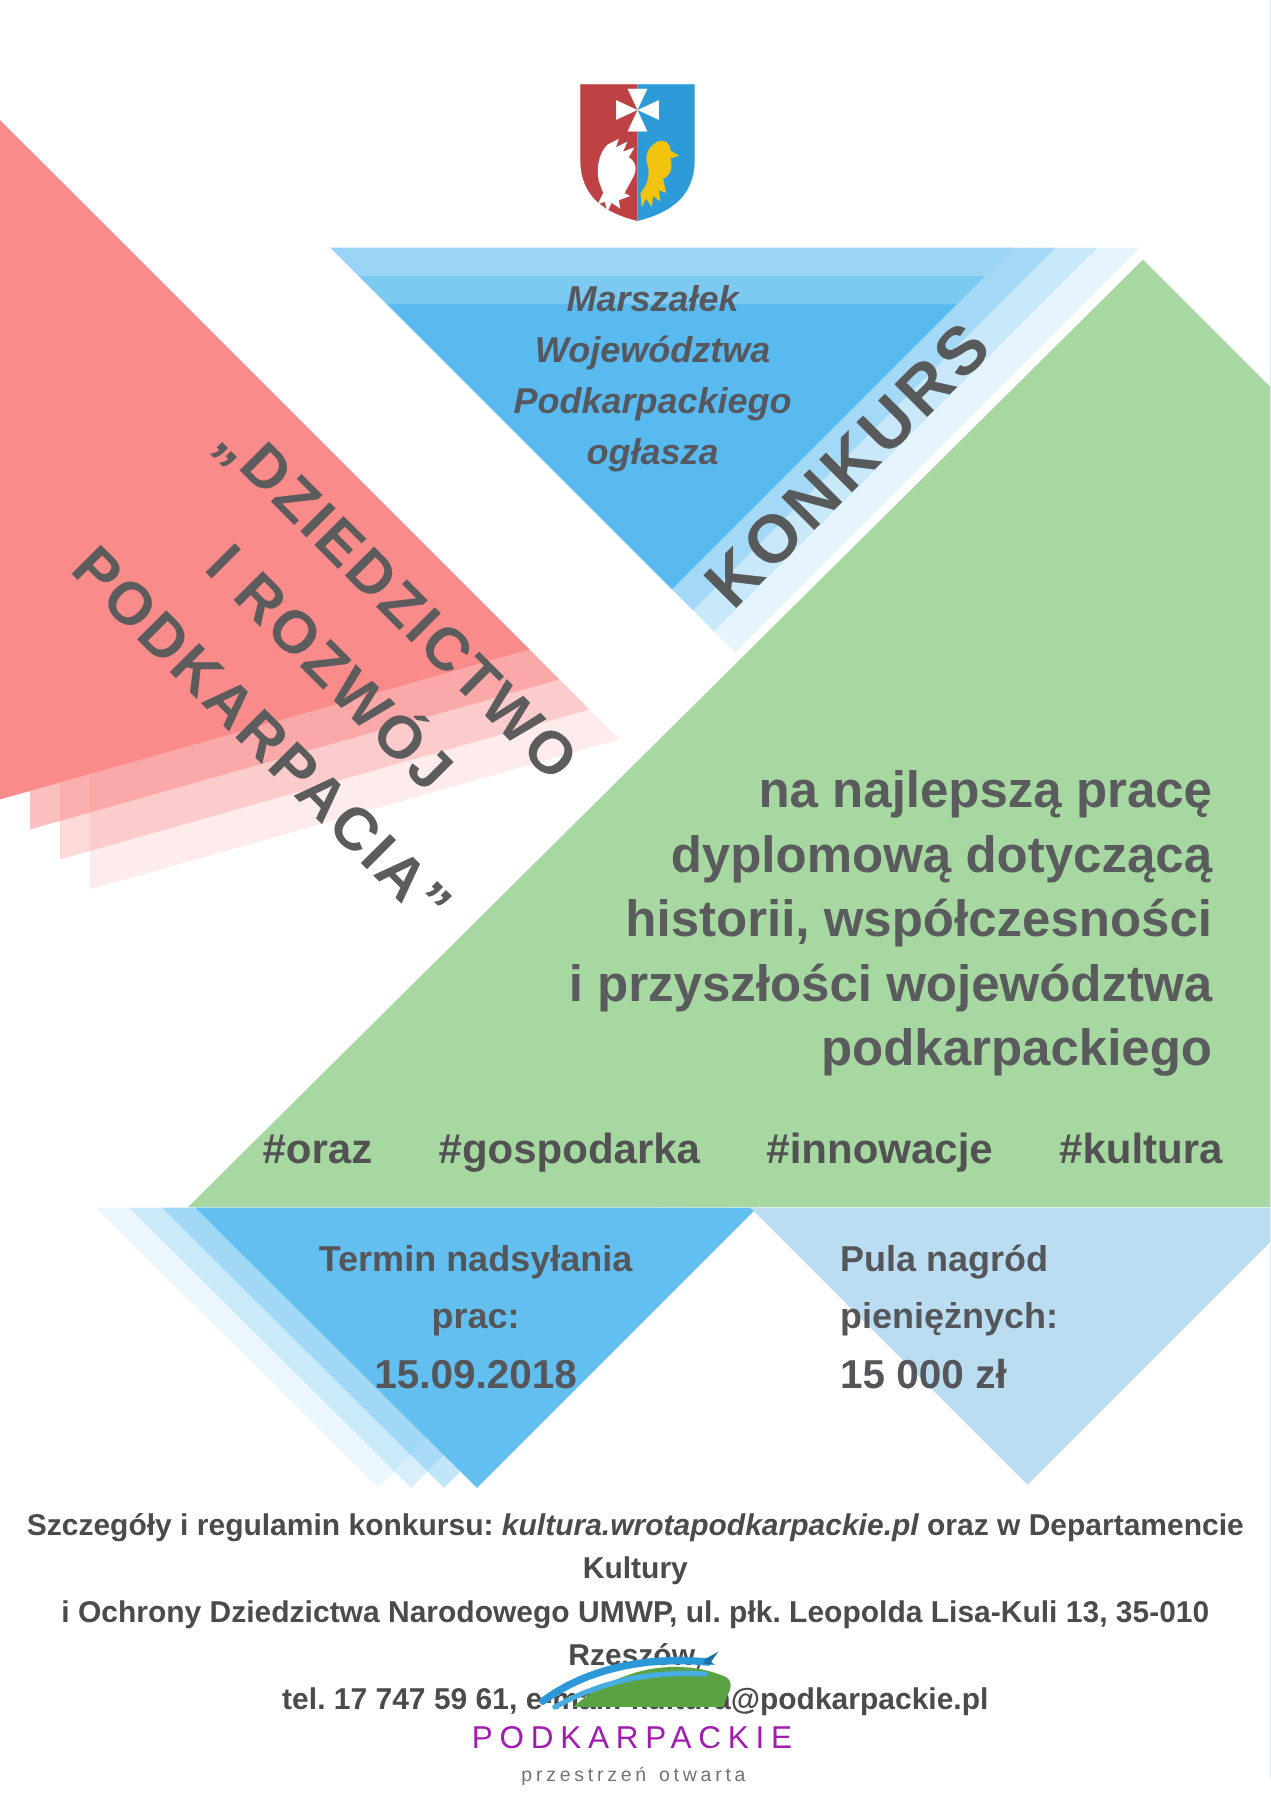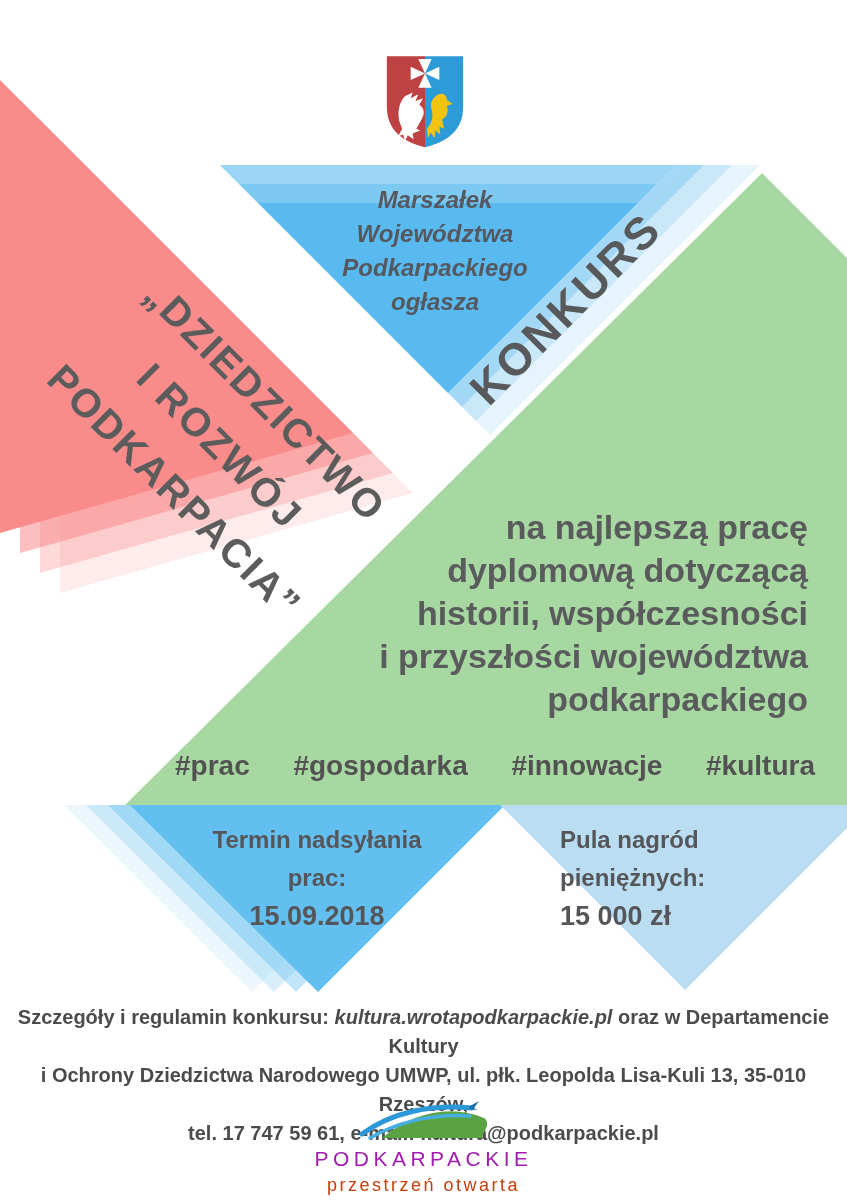--- a/index.html
+++ b/index.html
@@ -46,22 +46,22 @@
   .descr{left:360px;top:506px;width:448px;text-align:right;font-size:34px;line-height:43px;color:#5a5b5c;}
   .hashtags{position:absolute;left:175px;top:750px;width:640px;display:flex;justify-content:space-between;
             font-size:28px;font-weight:bold;color:#525252;}
   .deadline{left:192px;top:821px;width:250px;text-align:center;font-size:24px;line-height:38px;color:#55565a;}
   .prize{left:560px;top:821px;width:250px;text-align:left;font-size:24px;line-height:38px;color:#55565a;}
   .bignum{font-size:27px;}
   .footer{left:0;top:1003px;width:847px;text-align:center;font-size:20px;line-height:29px;color:#4b4b4b;}
   .footer .it{font-style:italic;}
   .logo-name{left:0;top:1147px;width:847px;text-align:center;font-size:21px;letter-spacing:4.5px;
              color:#a21caf;font-weight:normal;}
-  .logo-tag{left:0;top:1175px;width:847px;text-align:center;font-size:18px;letter-spacing:2.5px;
-            color:#c2410c;font-weight:normal;}
+  .logo-tag{left:0;top:1175px;width:847px;text-align:center;font-size:13px;letter-spacing:2.5px;
+            color:#737373;font-weight:normal;}
   .crest{position:absolute;left:384px;top:54px;width:82px;height:96px;}
   .logo-icon{position:absolute;left:352px;top:1095px;width:150px;height:48px;}
 </style>
 </head>
 <body>
 
 <div class="poster">
 
   <div class="layer tri-red red-e3"></div>
   <div class="layer tri-red red-e2"></div>
@@ -116,21 +116,21 @@
 
   <div class="txt descr">
     <div>na najlepszą pracę</div>
     <div>dyplomową dotyczącą</div>
     <div>historii, współczesności</div>
     <div>i przyszłości województwa</div>
     <div>podkarpackiego</div>
   </div>
 
   <div class="hashtags">
-    <span>#prac</span>
+    <span>#oraz</span>
     <span>#gospodarka</span>
     <span>#innowacje</span>
     <span>#kultura</span>
   </div>
 
   <div class="txt deadline">
     <div>Termin nadsyłania</div>
     <div>prac:</div>
     <div class="bignum">15.09.2018</div>
   </div>

